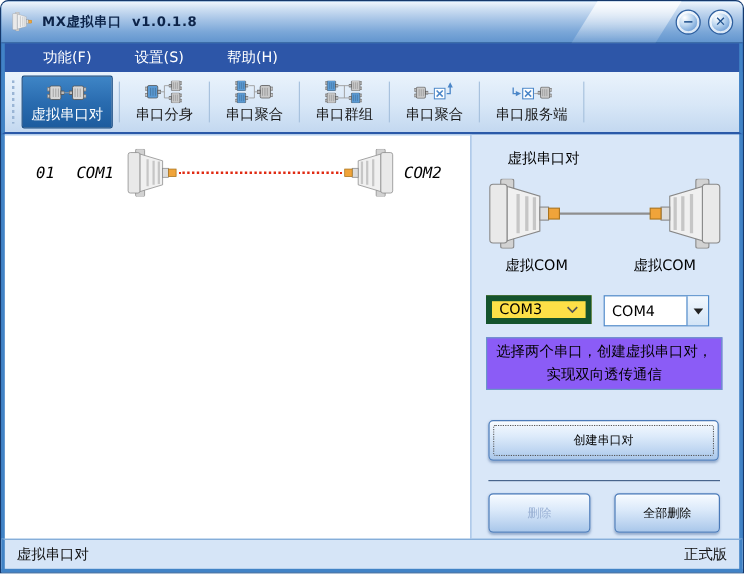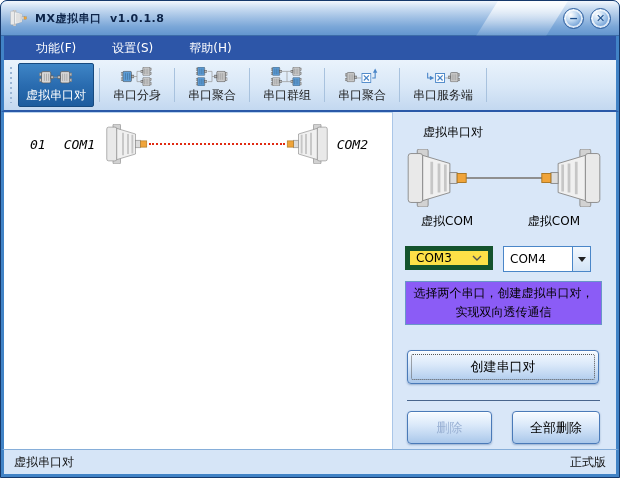--- a/index.html
+++ b/index.html
@@ -110,21 +110,21 @@
   }
   .tri-down { width:0; height:0; border-left:4px solid transparent; border-right:4px solid transparent; border-top:5px solid #222; }
   .desc-box {
     margin-top:9px; min-height:42px; background:#8b5cf6; border:1px solid #6a96c8;
     padding:2px 4px; line-height:19px; color:#000;text-align:center;
   }
   .btn {
     position:relative; border:1px solid #4a7ab8; border-radius:4px;
     background:linear-gradient(180deg,#f7fbff 0%,#dceafa 40%,#c2d8f2 72%,#a9c7ea 100%);
     box-shadow:inset 0 1px 0 rgba(255,255,255,.7), 0 1px 2px rgba(30,70,130,.35);
-    font-size:13px; color:#000; cursor:default;
+    font-size:10px; color:#000; cursor:default;
     display:flex; align-items:center; justify-content:center;
   }
   .btn-create { height:34px; margin:25px 3px 0 2px; }
   .focus-rect { position:absolute; inset:3px; border:1px dotted #555; border-radius:2px; pointer-events:none; }
   .panel-hr { border:none; border-top:1px solid #49658c; margin:16px 2px 0; }
   .del-row { display:flex; justify-content:space-between; margin:10px 2px 0; }
   .btn-del { width:85px; height:33px; }
   .btn-del.disabled { color:#9ab1d4; }
   .btn-delall { width:88px; height:33px; }
   

